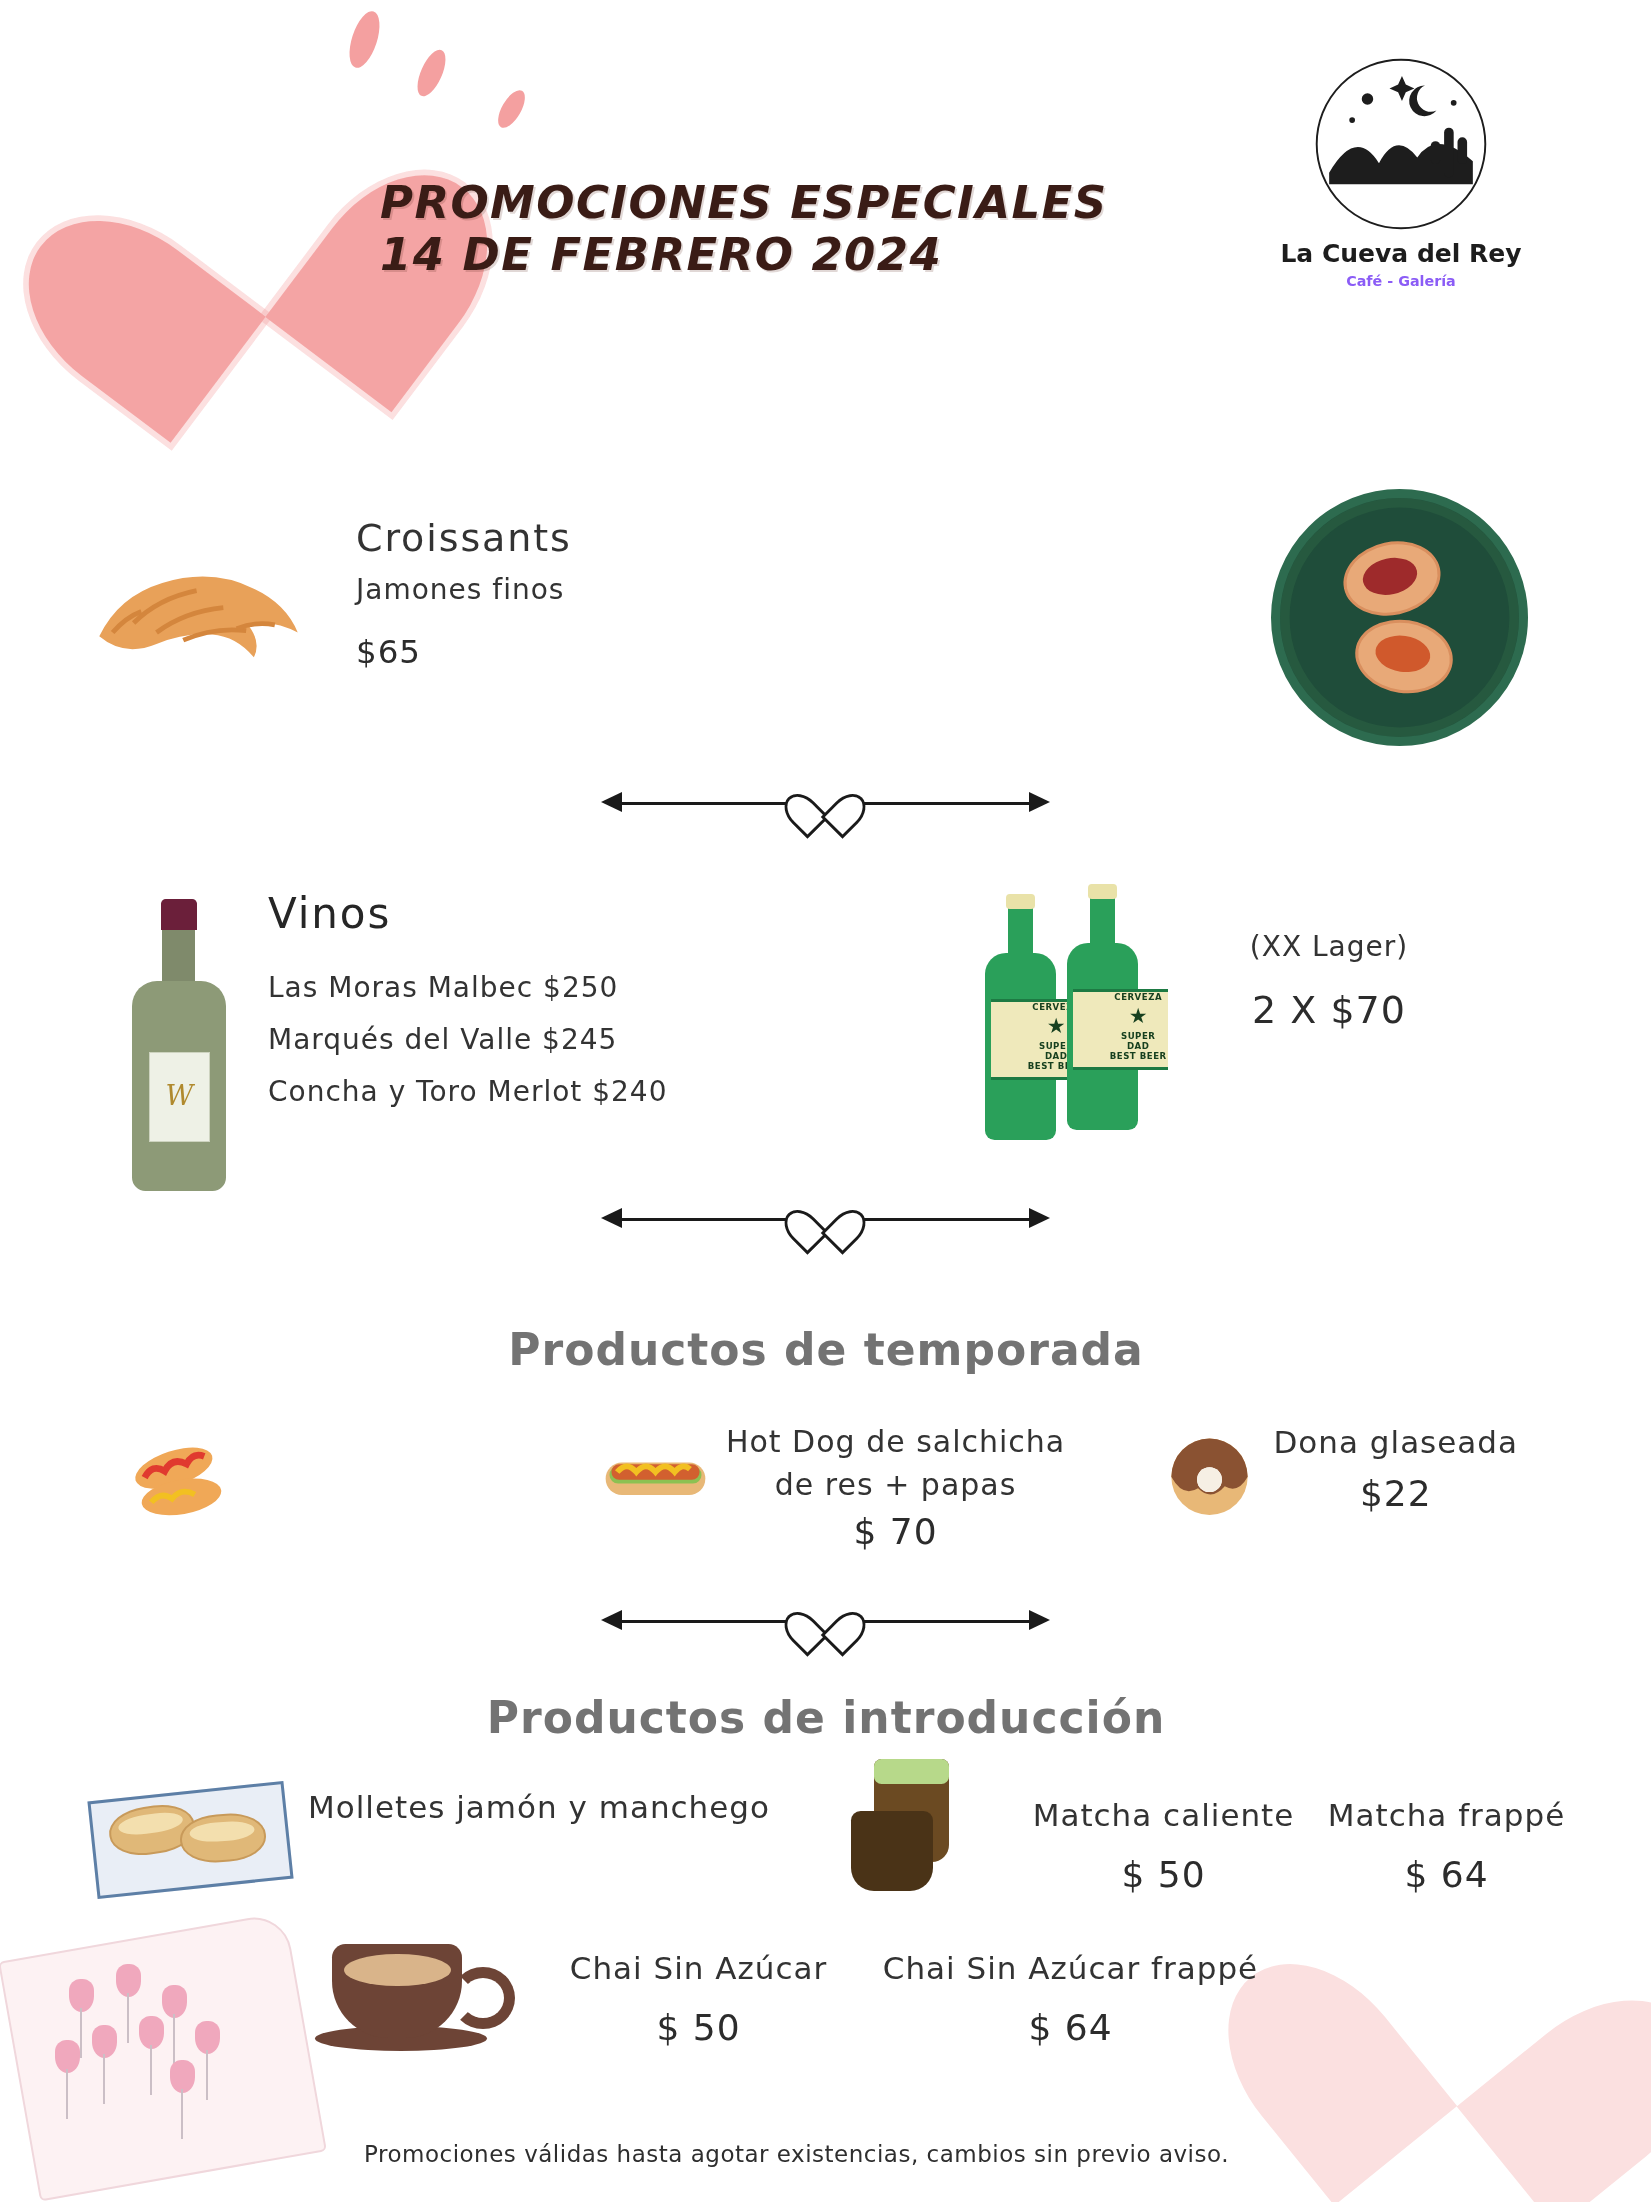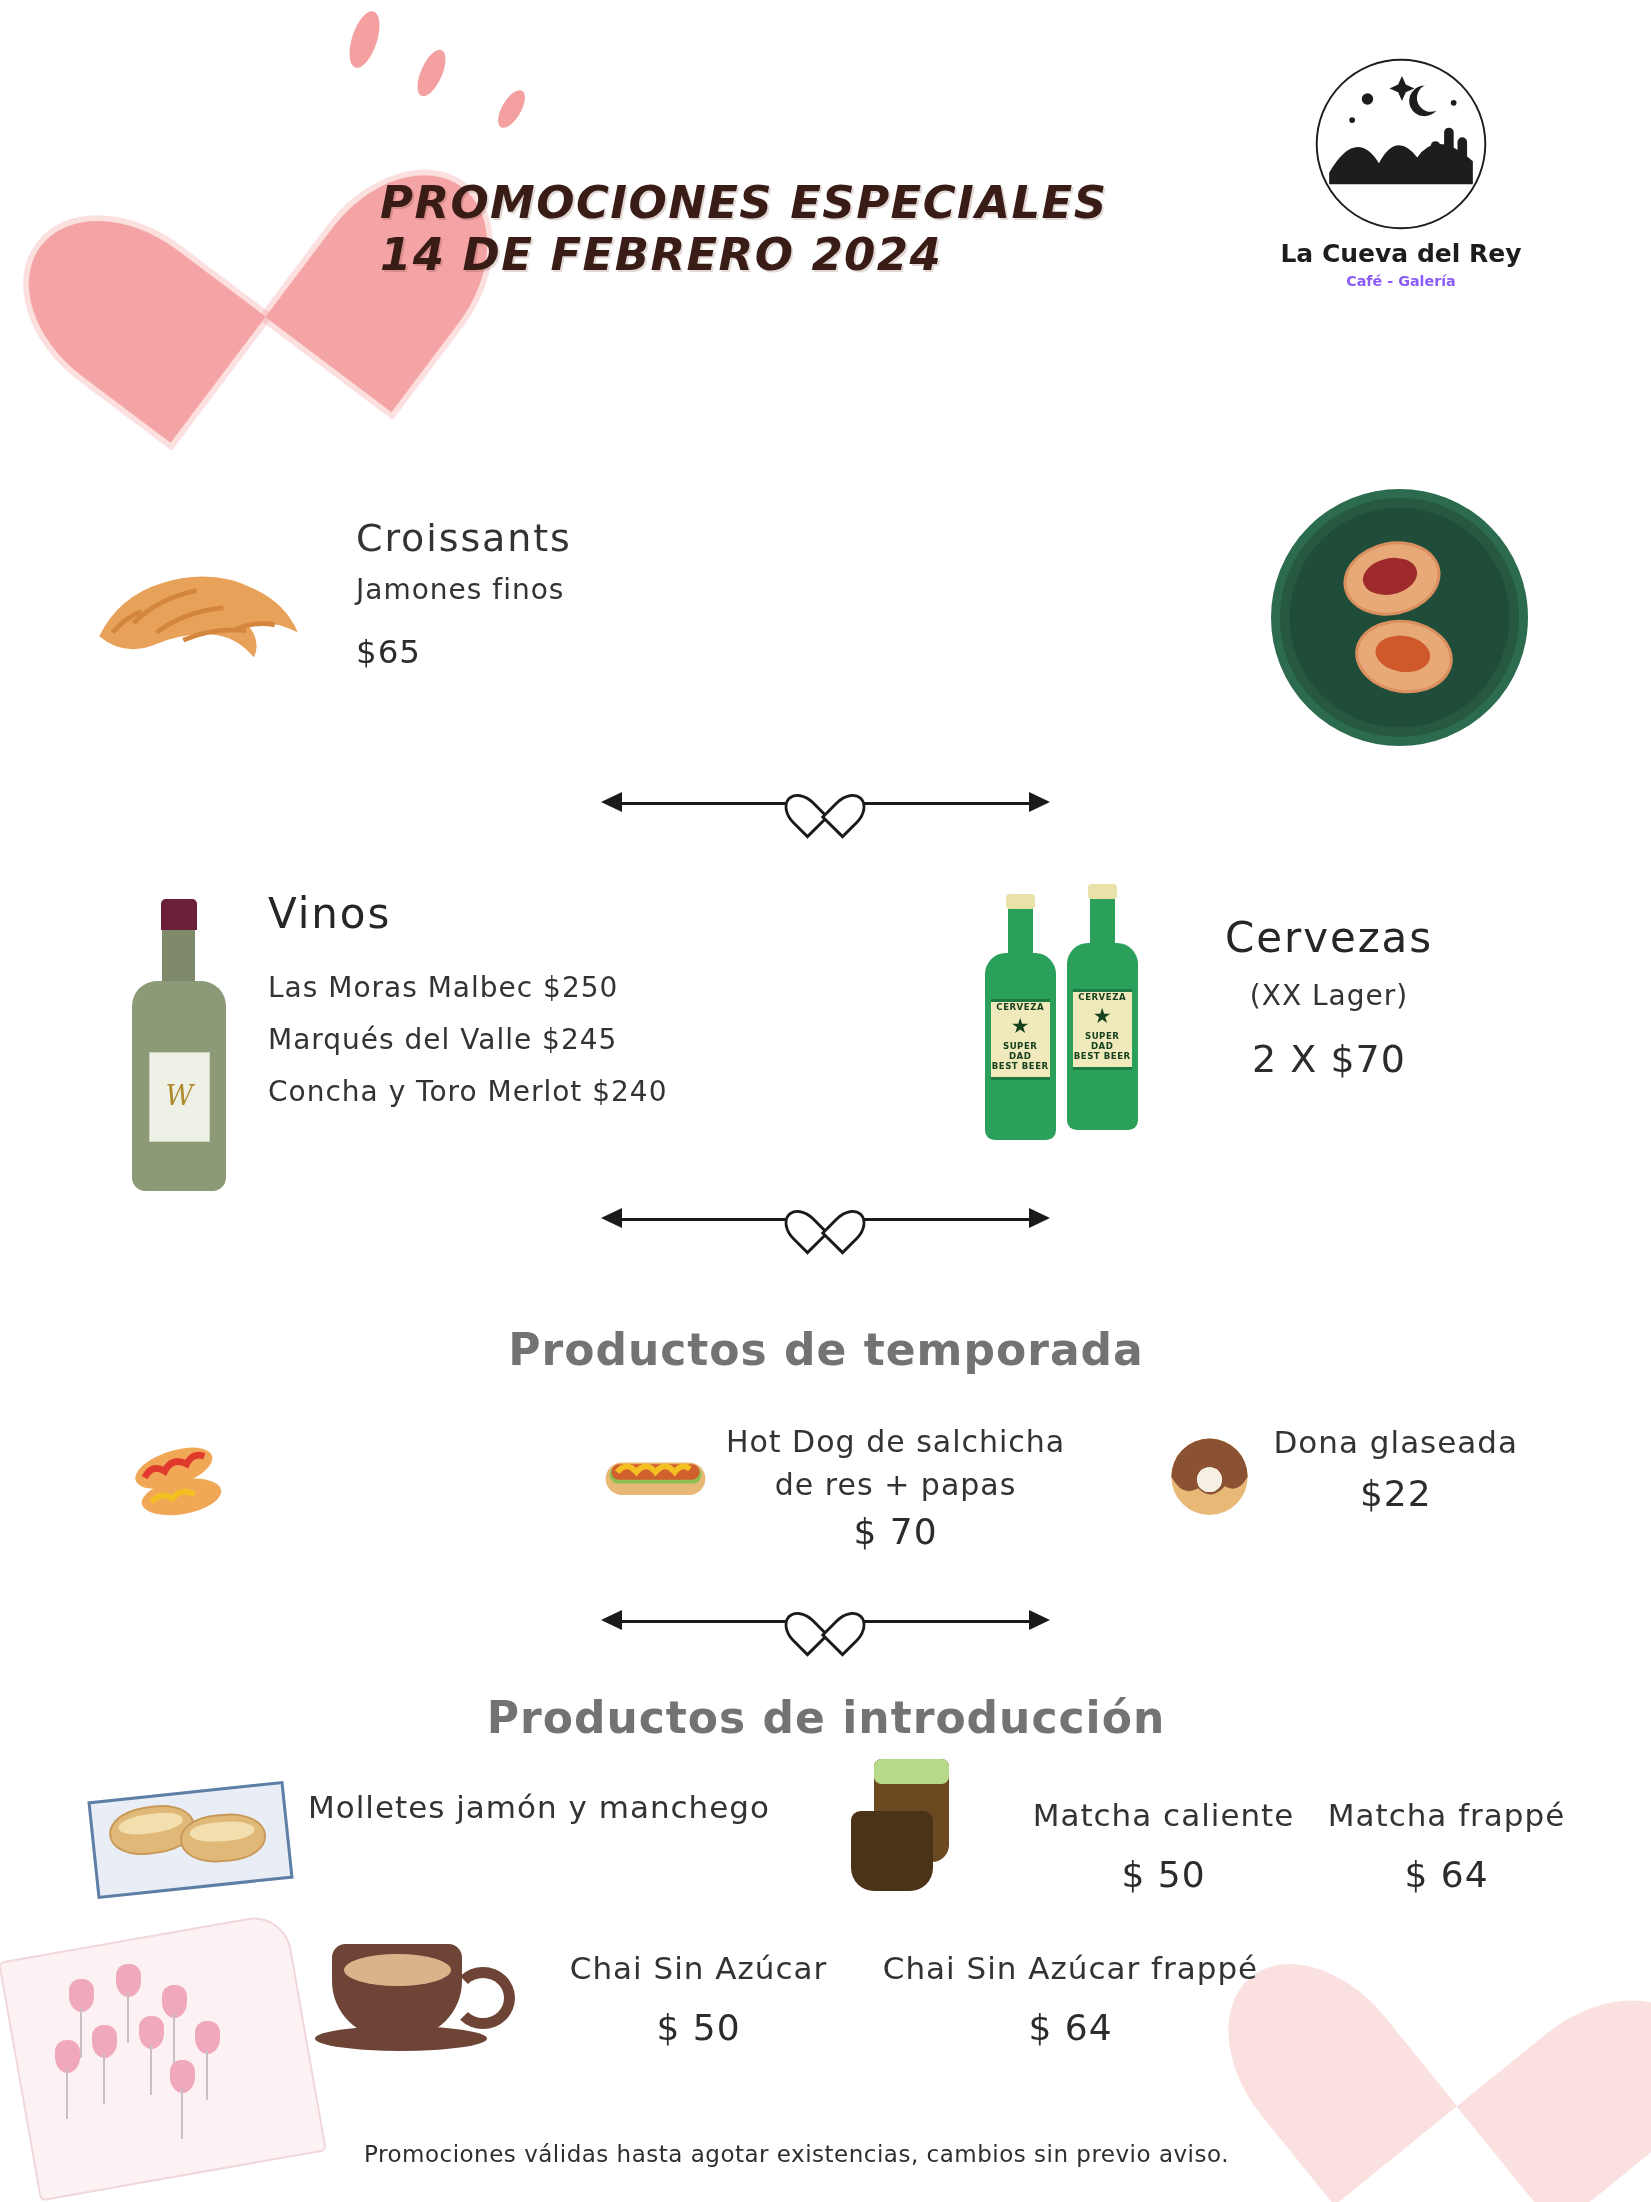--- a/index.html
+++ b/index.html
@@ -297,20 +297,21 @@
     background: #e9e2a8; border-radius: 3.8px;
   }
   .beer .body {
     position: absolute; left: 0; top: 59px; width: 71px; height: 187px;
     background: #2aa05a; border-radius: 21px 21px 9.6px 9.6px;
   }
   .beer .label {
     position: absolute; left: 5.7px; top: 105px; width: 59px; height: 75px;
     background: #efe9bb; border-top: 3.8px solid #1d7a43; border-bottom: 3.8px solid #1d7a43;
     text-align: center;
+    padding-left: 36px;
   }
   .beer .label .star {
     font-size: 21px; color: #17401f; line-height: 29px;
   }
   .beer .label .txt {
     font-size: 8.6px; font-weight: 700; color: #17401f; letter-spacing: 0.5px;
   }
   #beer1 { left: 0;  top: 9.6px; }
   #beer2 { left: 82px; top: 0; }
 
@@ -490,21 +491,20 @@
       <div class="label">
         <div class="txt">CERVEZA</div>
         <div class="star">★</div>
         <div class="txt">SUPER DAD</div>
         <div class="txt">BEST BEER</div>
       </div>
     </div>
   </div>
 
   <div class="row" id="beer-block">
-    <div class="hand" style="font-size:42px;letter-spacing:1.9px;">Cervezas</div>
     <div class="hand item-line" style="margin-top:17px;">(XX Lager)</div>
     <div class="hand item-price" style="margin-top:25px;font-size:38px;">2 X $70</div>
   </div>
 
   <div class="divider" style="top: 1190px;">
     <div class="bar left"></div>
       <div class="arrow left"></div>
     <div class="bar right"></div>
       <div class="arrow right"></div>
     <div class="mid-heart">

